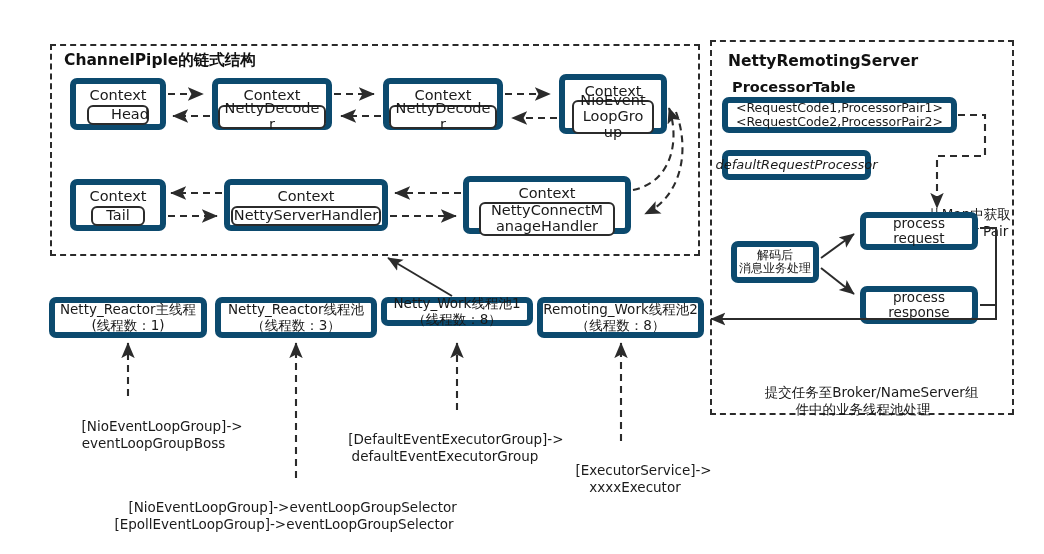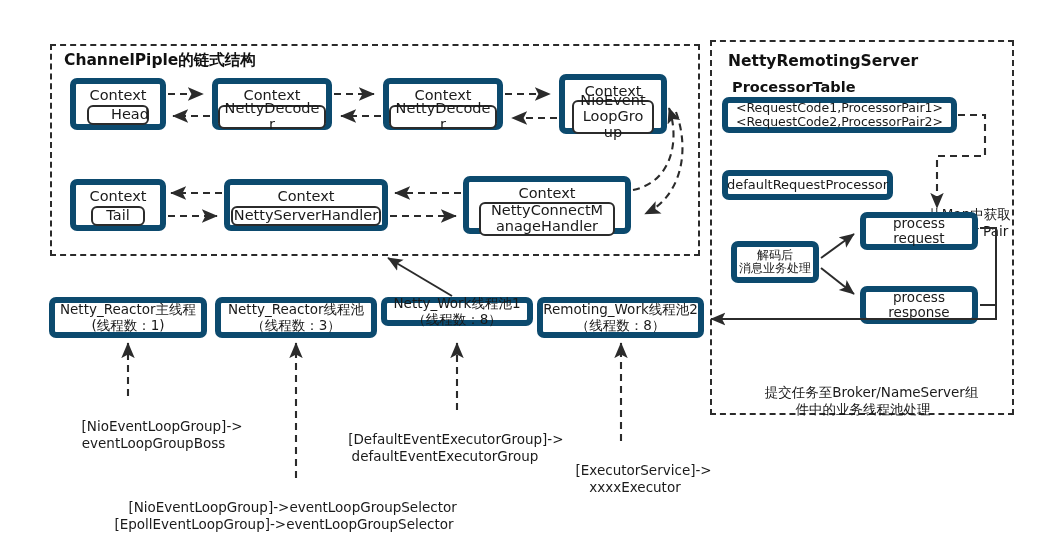--- a/index.html
+++ b/index.html
@@ -160,21 +160,21 @@
 
   <div class="abs" style="left:728px;top:51px;width:260px;height:22px;">
     <span class="panel-title">NettyRemotingServer</span>
   </div>
 
   <div class="abs box center" style="left:722px;top:97px;width:235px;height:36px;">
     <span style="font-size:12.5px;">&lt;RequestCode1,ProcessorPair1&gt;</span>
     <span style="font-size:12.5px;">&lt;RequestCode2,ProcessorPair2&gt;</span>
   </div>
 
-  <div class="abs box center" style="left:722px;top:170px;width:171px;height:30px;">
+  <div class="abs box center" style="left:722px;top:150px;width:149px;height:30px;font-style:italic;">
     <span style="font-size:13px;">defaultRequestProcessor</span>
   </div>
 
   <div class="cn-text" style="left:905px;top:188px;width:112px;">
     <span>从Map中获取
 Processor Pair</span>
   </div>
 
   <div class="abs box center" style="left:731px;top:241px;width:88px;height:42px;">
     <span style="font-size:12px;white-space:pre;text-align:center;">解码后

